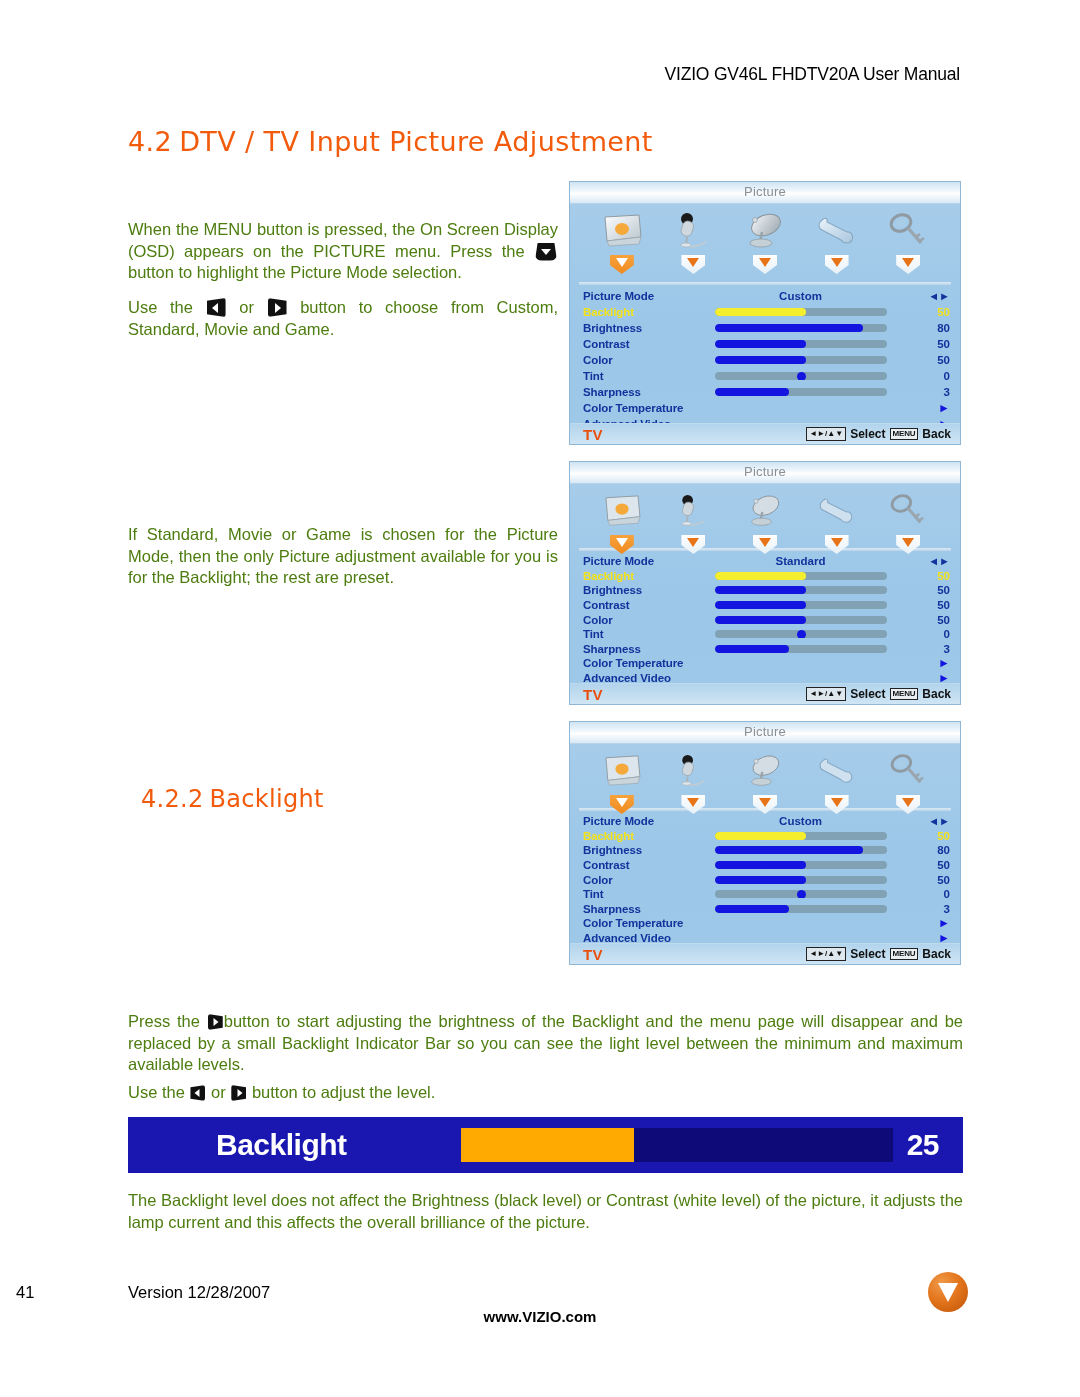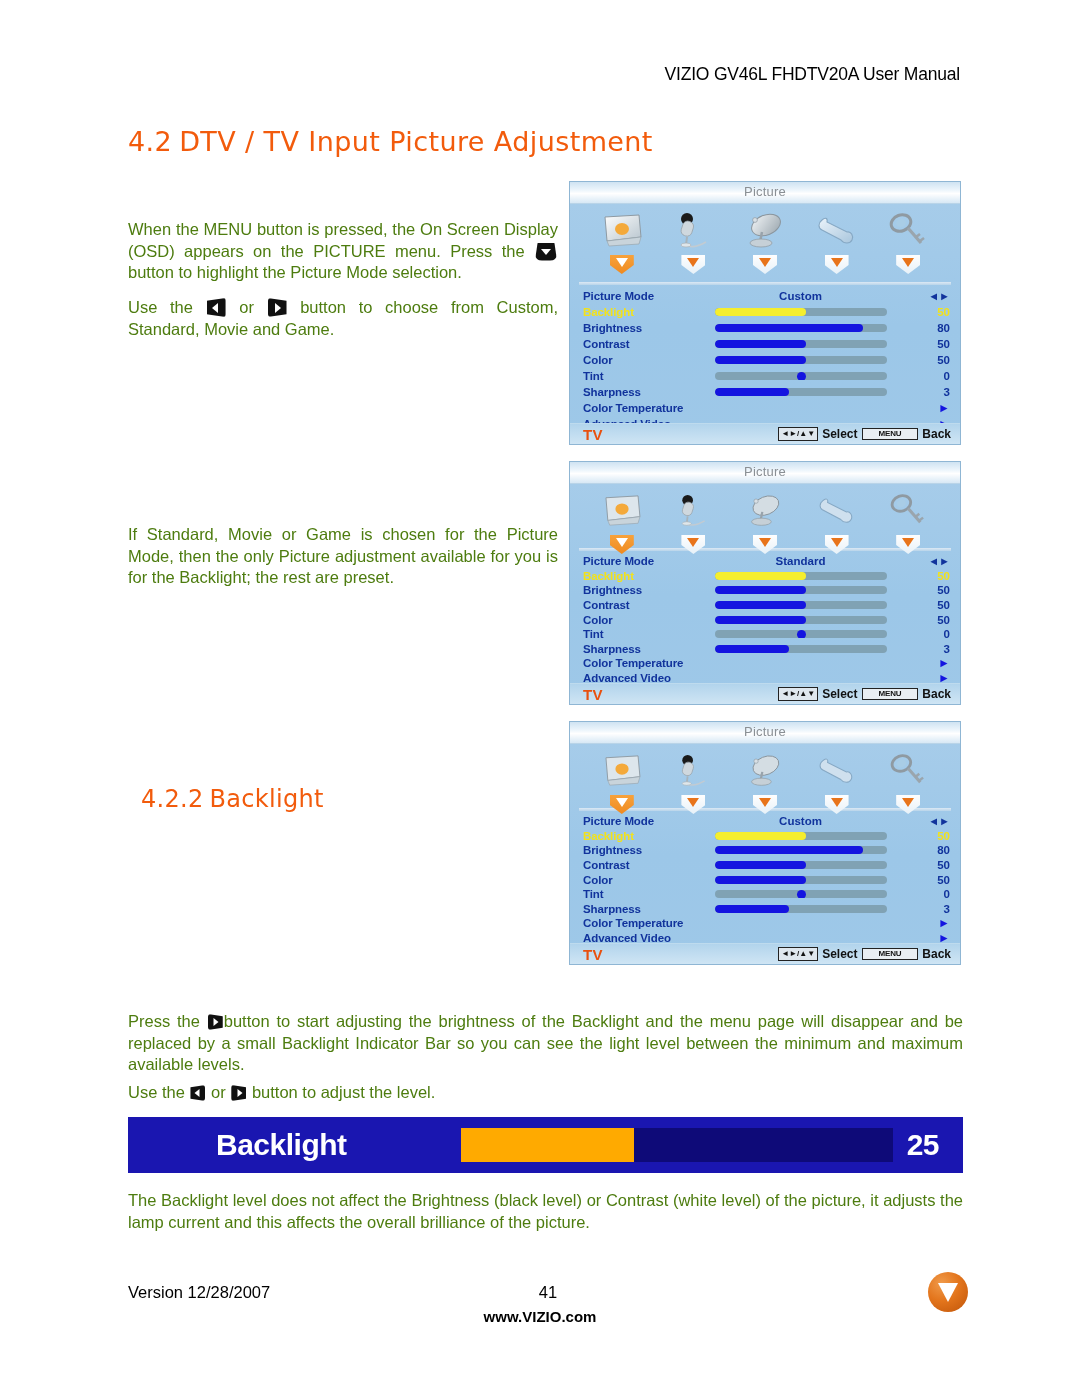--- a/index.html
+++ b/index.html
@@ -317,21 +317,21 @@
     font-size: 12px;
     font-weight: bold;
     color: #111;
   }
   .chip {
     display: inline-block;
     border: 1px solid #222;
     background: #e9eef2;
     font-size: 8px;
     line-height: 10px;
-    padding: 0 16px;
+    padding: 0 2px;
     font-weight: bold;
     letter-spacing: -0.2px;
   }
   .navchip {
     display: inline-flex;
     align-items: center;
     gap: 1px;
     border: 1px solid #222;
     background: #dfe7ee;
     padding: 0 2px;
@@ -384,21 +384,20 @@
   .footer-version {
     position: absolute;
     left: 128px;
     top: 1283px;
     font-size: 16.5px;
   }
   .footer-page {
     position: absolute;
     left: 0; right: 0;
     top: 1283px;
-    text-align: center;
     font-size: 16.5px;
     padding-left: 16px;
   }
   .footer-site {
     position: absolute;
     left: 0; right: 0;
     top: 1308px;
     text-align: center;
     font-size: 15px;
     font-weight: bold;

